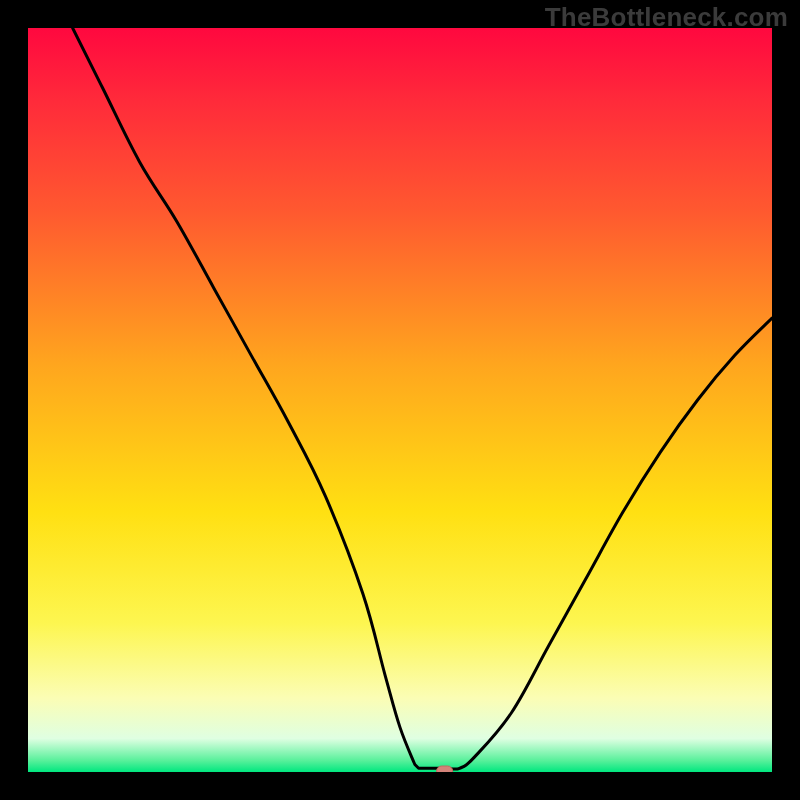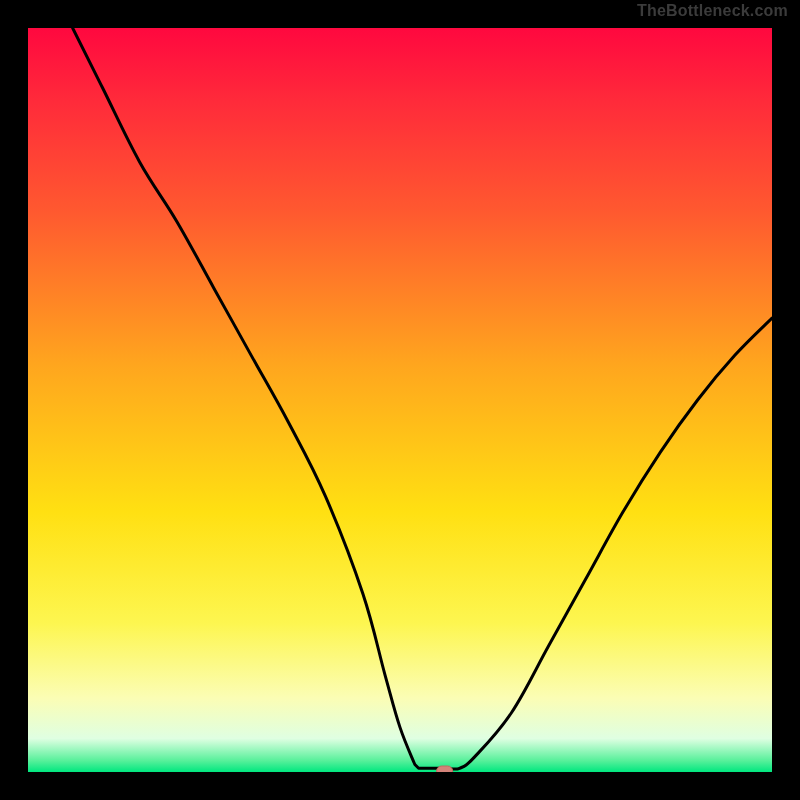--- a/index.html
+++ b/index.html
@@ -15,21 +15,21 @@
     position: relative;
     width: 800px;
     height: 800px;
     background: #000;
   }
   .watermark {
     position: absolute;
     top: 2px;
     right: 12px;
     color: #3b3b3b;
-    font-size: 16px;
+    font-size: 26px;
     font-weight: 600;
     letter-spacing: 0.2px;
     user-select: none;
   }
   .plot {
     position: absolute;
     left: 28px;
     top: 28px;
     width: 744px;
     height: 744px;

